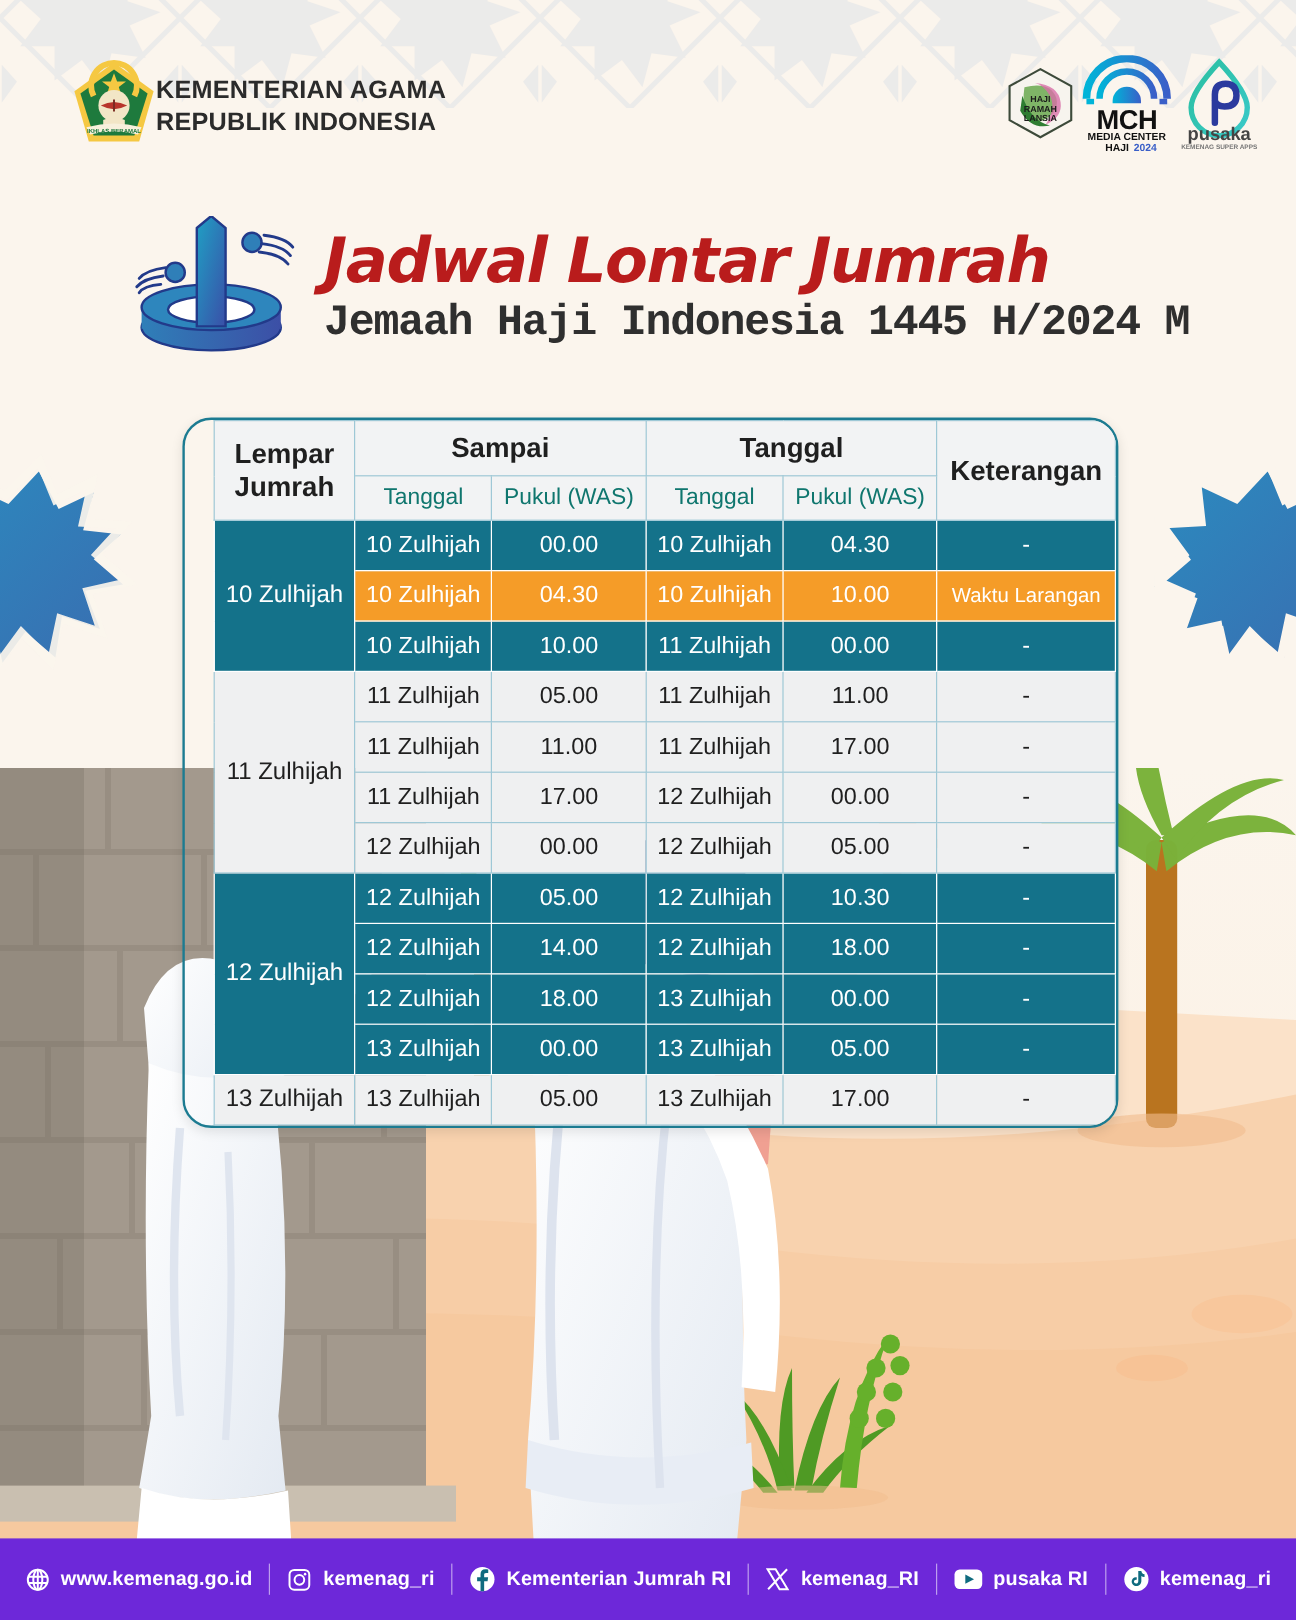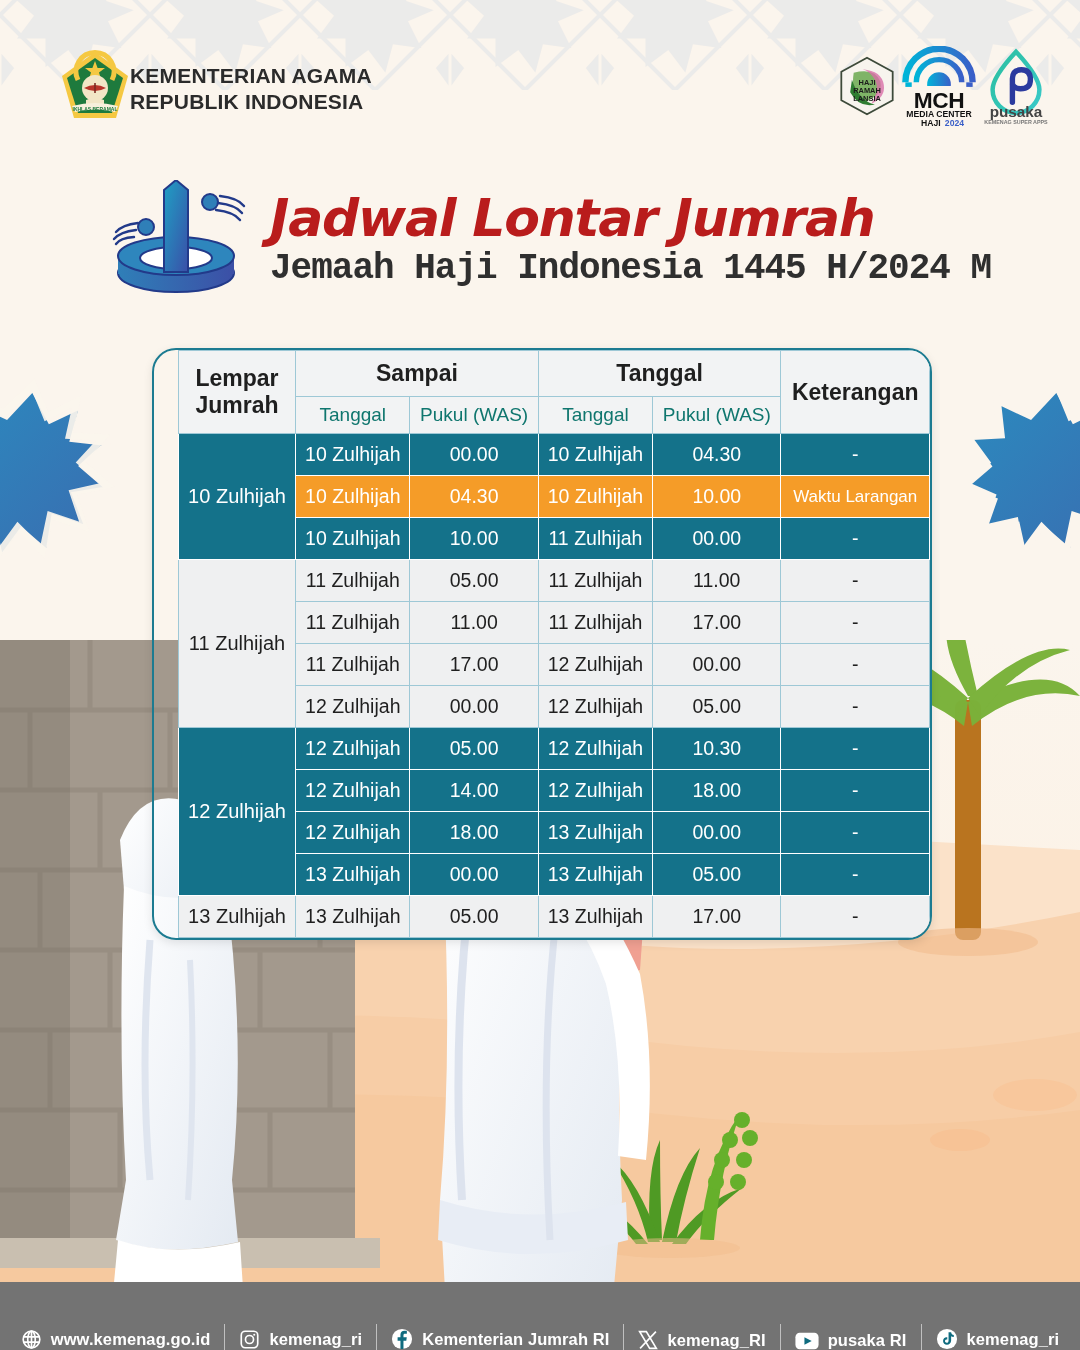--- a/index.html
+++ b/index.html
@@ -81,21 +81,21 @@
   tr.teal td { background: #14728a; color: #ffffff; border-color: #ffffff; }
   tr.light td { background: #eff0f1; color: #1f1f1f; border-color: #9ec8d6; }
   td.teal-grp { background: #14728a; color: #fff; }
   td.light-grp { background: #ffffff; color: #1f1f1f; }
   td.warn { background: #f59c28 !important; color: #ffffff !important; border-color: #ffffff !important; }
   td.warn-note { font-size: 17px; margin-top: 23px; }
 
   
   .footer {
     position: absolute; left: 0; bottom: 0; width: 1080px; height: 68px;
-    background: #737373; display: flex; align-items: flex-end;
+    background: #6d28d9; display: flex; align-items: center;
     justify-content: center; gap: 0;
   }
   .f-item {
     display: flex; align-items: center; gap: 9px;
     color: #ffffff; font-size: 16.5px; font-weight: bold;
     padding: 0 14px; letter-spacing: .1px;
   }
   .f-sep { width: 1px; height: 26px; background: rgba(255,255,255,.55); }
   .f-ico { display: flex; align-items: center; justify-content: center; }
 </style>

